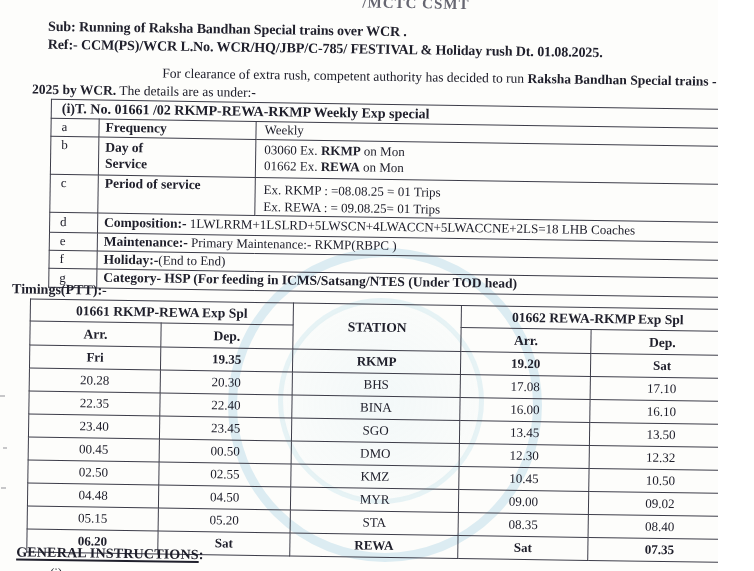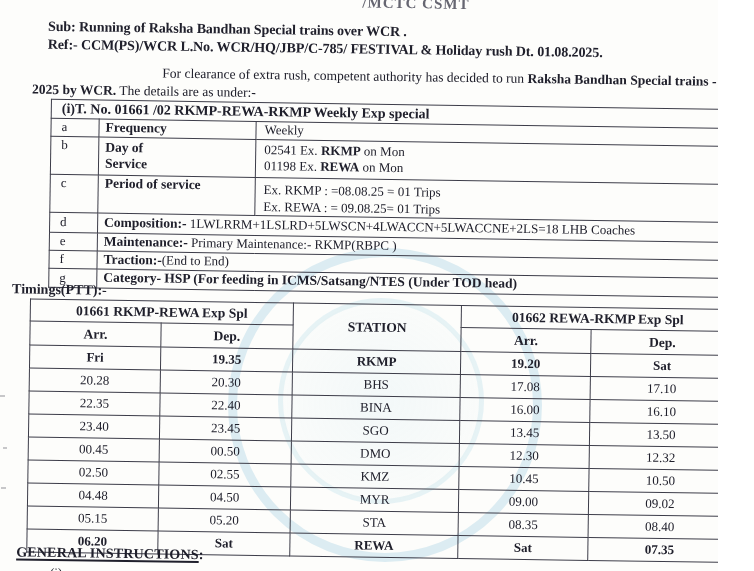--- a/index.html
+++ b/index.html
@@ -112,43 +112,43 @@
         <td class="label-cell">Frequency</td>
         <td class="value-cell">Weekly</td>
       </tr>
       <tr style="height:38px">
         <td class="key-cell" style="vertical-align:top">b</td>
         <td class="label-cell">
           <div>Day of</div>
           <div>Service</div>
         </td>
         <td class="value-cell">
-          <div><span>02541 Ex. </span><span class="b">RKMP</span><span> on Mon</span></div>
-          <div><span>01198 Ex. </span><span class="b">REWA</span><span> on Mon</span></div>
+          <div><span>03060 Ex. </span><span class="b">RKMP</span><span> on Mon</span></div>
+          <div><span>01662 Ex. </span><span class="b">REWA</span><span> on Mon</span></div>
         </td>
       </tr>
       <tr style="height:38px">
         <td class="key-cell" style="vertical-align:top">c</td>
         <td class="label-cell" style="vertical-align:top">Period of service</td>
         <td class="value-cell" style="vertical-align:bottom">
           <div>Ex. RKMP : =08.08.25 = 01 Trips</div>
           <div>Ex. REWA : = 09.08.25= 01 Trips</div>
         </td>
       </tr>
       <tr style="height:20px">
         <td class="key-cell">d</td>
         <td class="span-cell" colspan="2"><span class="lead">Composition:-</span><span> 1LWLRRM+1LSLRD+5LWSCN+4LWACCN+5LWACCNE+2LS=18 LHB Coaches</span></td>
       </tr>
       <tr style="height:17px">
         <td class="key-cell">e</td>
         <td class="span-cell" colspan="2"><span class="lead">Maintenance:-</span><span> Primary Maintenance:- RKMP(RBPC )</span></td>
       </tr>
       <tr style="height:16px">
         <td class="key-cell">f</td>
-        <td class="span-cell" colspan="2"><span class="lead">Traction:-</span><span>(End to End)</span></td>
+        <td class="span-cell" colspan="2"><span class="lead">Holiday:-</span><span>(End to End)</span></td>
       </tr>
       <tr style="height:19px">
         <td class="key-cell">g</td>
         <td class="span-cell" colspan="2"><span class="lead">Category- HSP (For feeding in ICMS/Satsang/NTES  (Under TOD head)</span><span></span></td>
       </tr>
     </tbody>
       </table>
 
     <div class="t-label">Timings(PTT):-</div>
 

